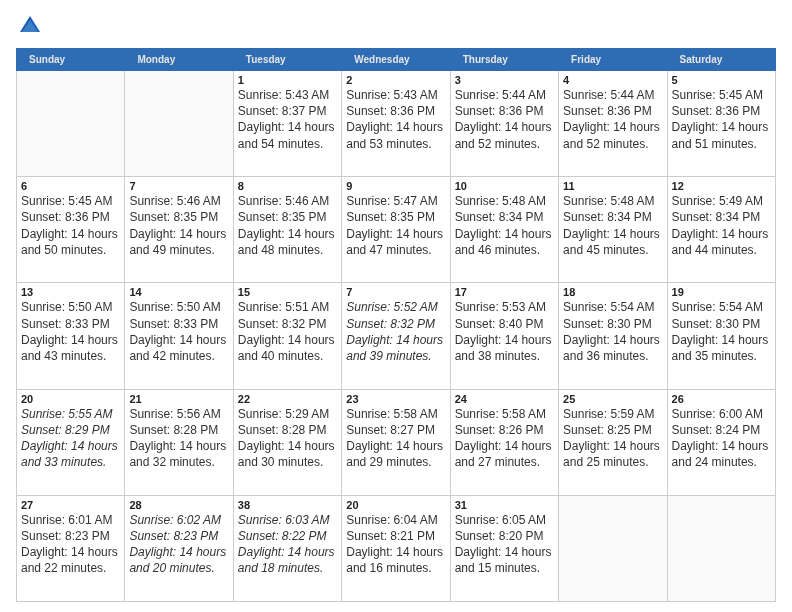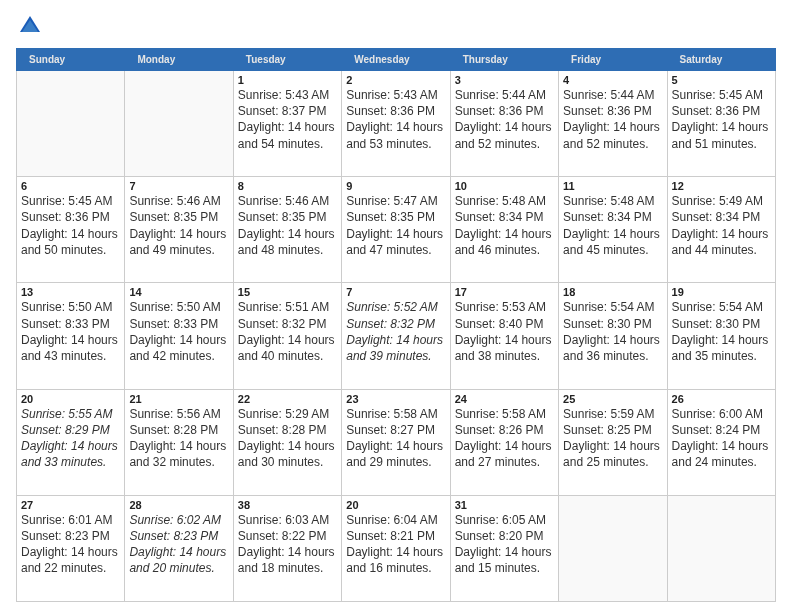--- a/index.html
+++ b/index.html
@@ -309,21 +309,21 @@
 Daylight: 14 hours and 22 minutes.</div>
           </td>
           <td>
             <span class="day-num">28</span>
             <div class="day-info" style="white-space: pre-line; font-style: italic;">Sunrise: 6:02 AM
 Sunset: 8:23 PM
 Daylight: 14 hours and 20 minutes.</div>
           </td>
           <td>
             <span class="day-num">38</span>
-            <div class="day-info" style="white-space: pre-line;">Sunrise: 6:03 AM
+            <div class="day-info" style="white-space: pre-line; font-style: italic;">Sunrise: 6:03 AM
 Sunset: 8:22 PM
 Daylight: 14 hours and 18 minutes.</div>
           </td>
           <td>
             <span class="day-num">20</span>
             <div class="day-info" style="white-space: pre-line;">Sunrise: 6:04 AM
 Sunset: 8:21 PM
 Daylight: 14 hours and 16 minutes.</div>
           </td>
           <td>

